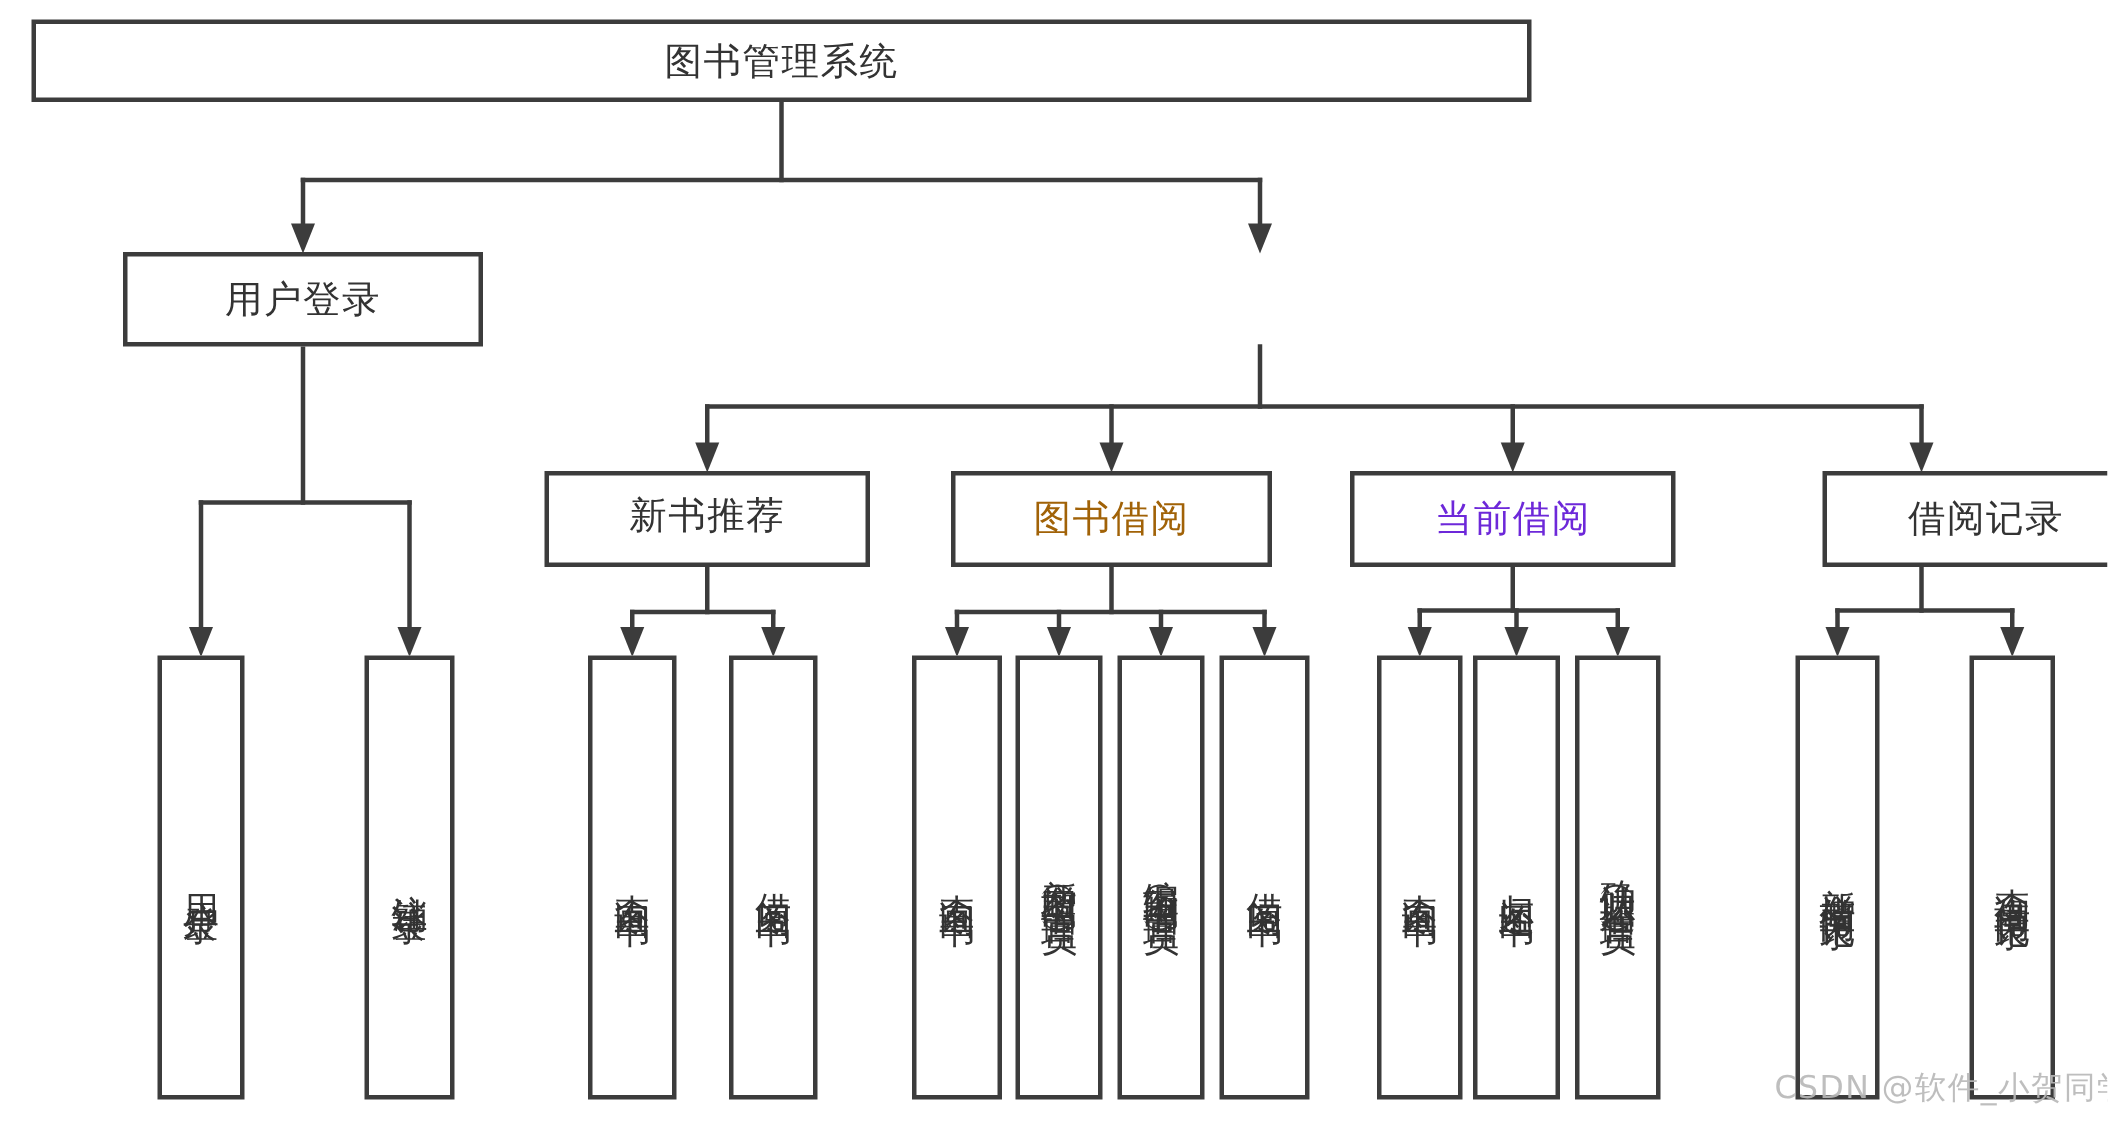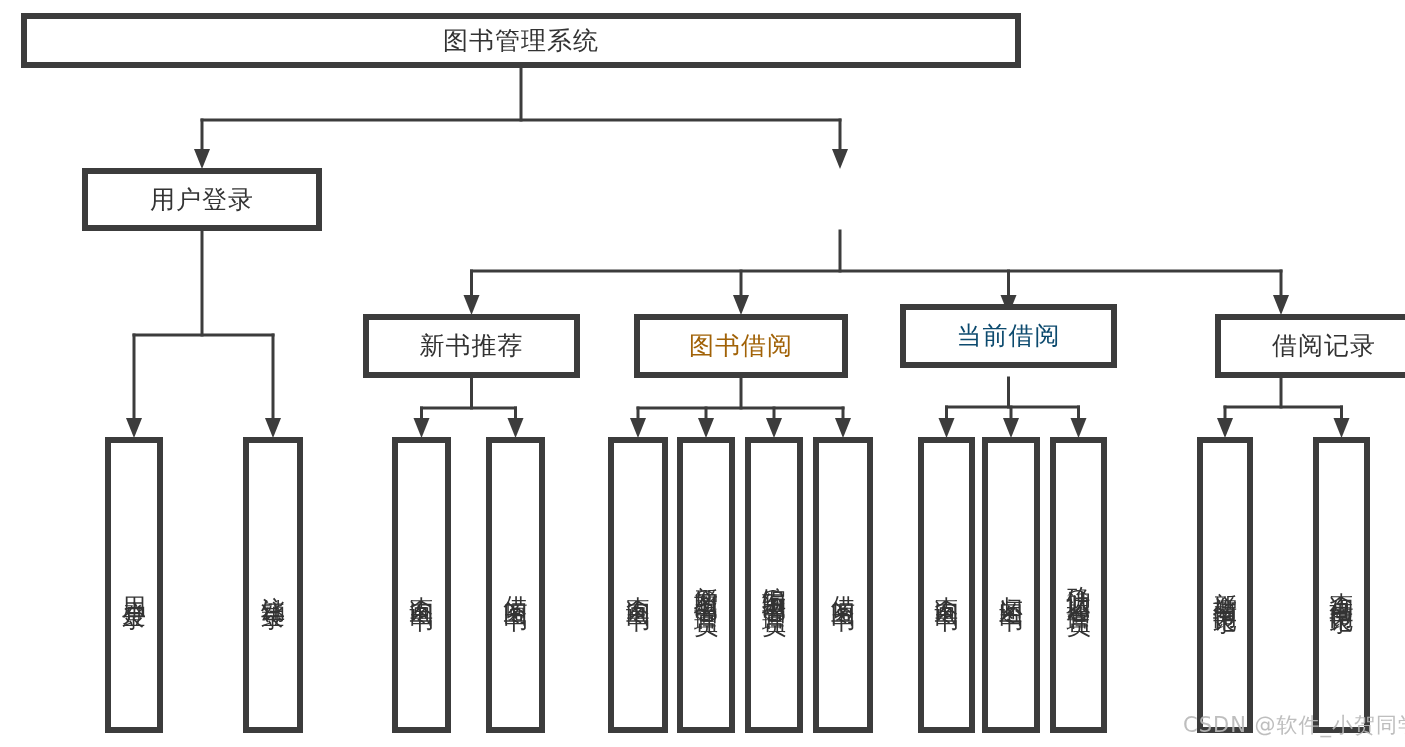--- a/index.html
+++ b/index.html
@@ -18,21 +18,21 @@
   #connector-layer {
     position: absolute;
     left: 0;
     top: 0;
     z-index: 1;
   }
   .node {
     position: absolute;
     box-sizing: border-box;
     background: #ffffff;
-    border: 6px solid #b91c1c;
+    border: 3px solid #b91c1c;
     display: flex;
     align-items: center;
     justify-content: center;
     z-index: 2;
     color: #333333;
     font-size: 25px;
     letter-spacing: 1px;
     text-align: center;
     line-height: 1.1;
     white-space: nowrap;
@@ -110,23 +110,23 @@
       <line x1="1281" y1="378" x2="1281" y2="407" stroke="#3c3c3c" stroke-width="3" stroke-linecap="square"></line>
       <line x1="1225" y1="407" x2="1341.5" y2="407" stroke="#3c3c3c" stroke-width="3" stroke-linecap="square"></line>
       <line x1="1225" y1="407" x2="1225" y2="421" stroke="#3c3c3c" stroke-width="3" stroke-linecap="square"></line>
       <polygon points="1217,418 1233,418 1225,438" fill="#3c3c3c"></polygon>
       <line x1="1341.5" y1="407" x2="1341.5" y2="421" stroke="#3c3c3c" stroke-width="3" stroke-linecap="square"></line>
       <polygon points="1333.5,418 1349.5,418 1341.5,438" fill="#3c3c3c"></polygon>
     </svg>
   <div id="watermark">CSDN @软件_小贺同学</div>
 <div class="node" style="left: 21px; top: 13px; width: 1000px; height: 55px; border-color: rgb(60, 60, 60); color: rgb(51, 51, 51);">图书管理系统</div>
     <div class="node" style="left: 82px; top: 168px; width: 240px; height: 63px; border-color: rgb(60, 60, 60); color: rgb(51, 51, 51);">用户登录</div>
-    <div class="node" style="left: 363px; top: 314px; width: 217px; height: 64px; border-color: rgb(60, 60, 60); color: rgb(51, 51, 51);">新书推荐</div>
+    <div class="node" style="left: 363px; top: 314px; width: 217px; height: 64px; border-color: rgb(60, 60, 60); color: rgb(51, 51, 51); font-family: Liberation Mono, monospace;">新书推荐</div>
     <div class="node" style="left: 634px; top: 314px; width: 214px; height: 64px; border-color: rgb(60, 60, 60); color: #a16207;">图书借阅</div>
-    <div class="node" style="left: 900px; top: 304px; width: 217px; height: 64px; border-color: rgb(60, 60, 60); color: #0c4a6e;">当前借阅</div>
+    <div class="node" style="left: 900px; top: 314px; width: 217px; height: 64px; border-color: rgb(60, 60, 60); color: #6d28d9;">当前借阅</div>
     <div class="node" style="left: 1172px; top: 314px; width: 218px; height: 64px; border-color: rgb(60, 60, 60); color: rgb(51, 51, 51); margin-left: 43px;">借阅记录</div>
     <div class="node vertical" style="left: 105px; top: 437px; width: 58px; height: 296px; border-color: rgb(60, 60, 60); color: rgb(51, 51, 51);">用户登录</div>
     <div class="node vertical" style="left: 243px; top: 437px; width: 60px; height: 296px; border-color: rgb(60, 60, 60); color: rgb(51, 51, 51);">注销登录</div>
     <div class="node vertical" style="left: 392px; top: 437px; width: 59px; height: 296px; border-color: rgb(60, 60, 60); color: rgb(51, 51, 51);">查询图书</div>
     <div class="node vertical" style="left: 486px; top: 437px; width: 59px; height: 296px; border-color: rgb(60, 60, 60); color: rgb(51, 51, 51);">借阅图书</div>
     <div class="node vertical" style="left: 608px; top: 437px; width: 60px; height: 296px; border-color: rgb(60, 60, 60); color: rgb(51, 51, 51);">查询图书</div>
     <div class="node vertical" style="left: 677px; top: 437px; width: 58px; height: 296px; border-color: rgb(60, 60, 60); color: rgb(51, 51, 51);">新增图书（管理员）</div>
     <div class="node vertical" style="left: 745px; top: 437px; width: 58px; height: 296px; border-color: rgb(60, 60, 60); color: rgb(51, 51, 51);">编辑图书（管理员）</div>
     <div class="node vertical" style="left: 813px; top: 437px; width: 60px; height: 296px; border-color: rgb(60, 60, 60); color: rgb(51, 51, 51);">借阅图书</div>
     <div class="node vertical" style="left: 918px; top: 437px; width: 57px; height: 296px; border-color: rgb(60, 60, 60); color: rgb(51, 51, 51);">查询图书</div>

